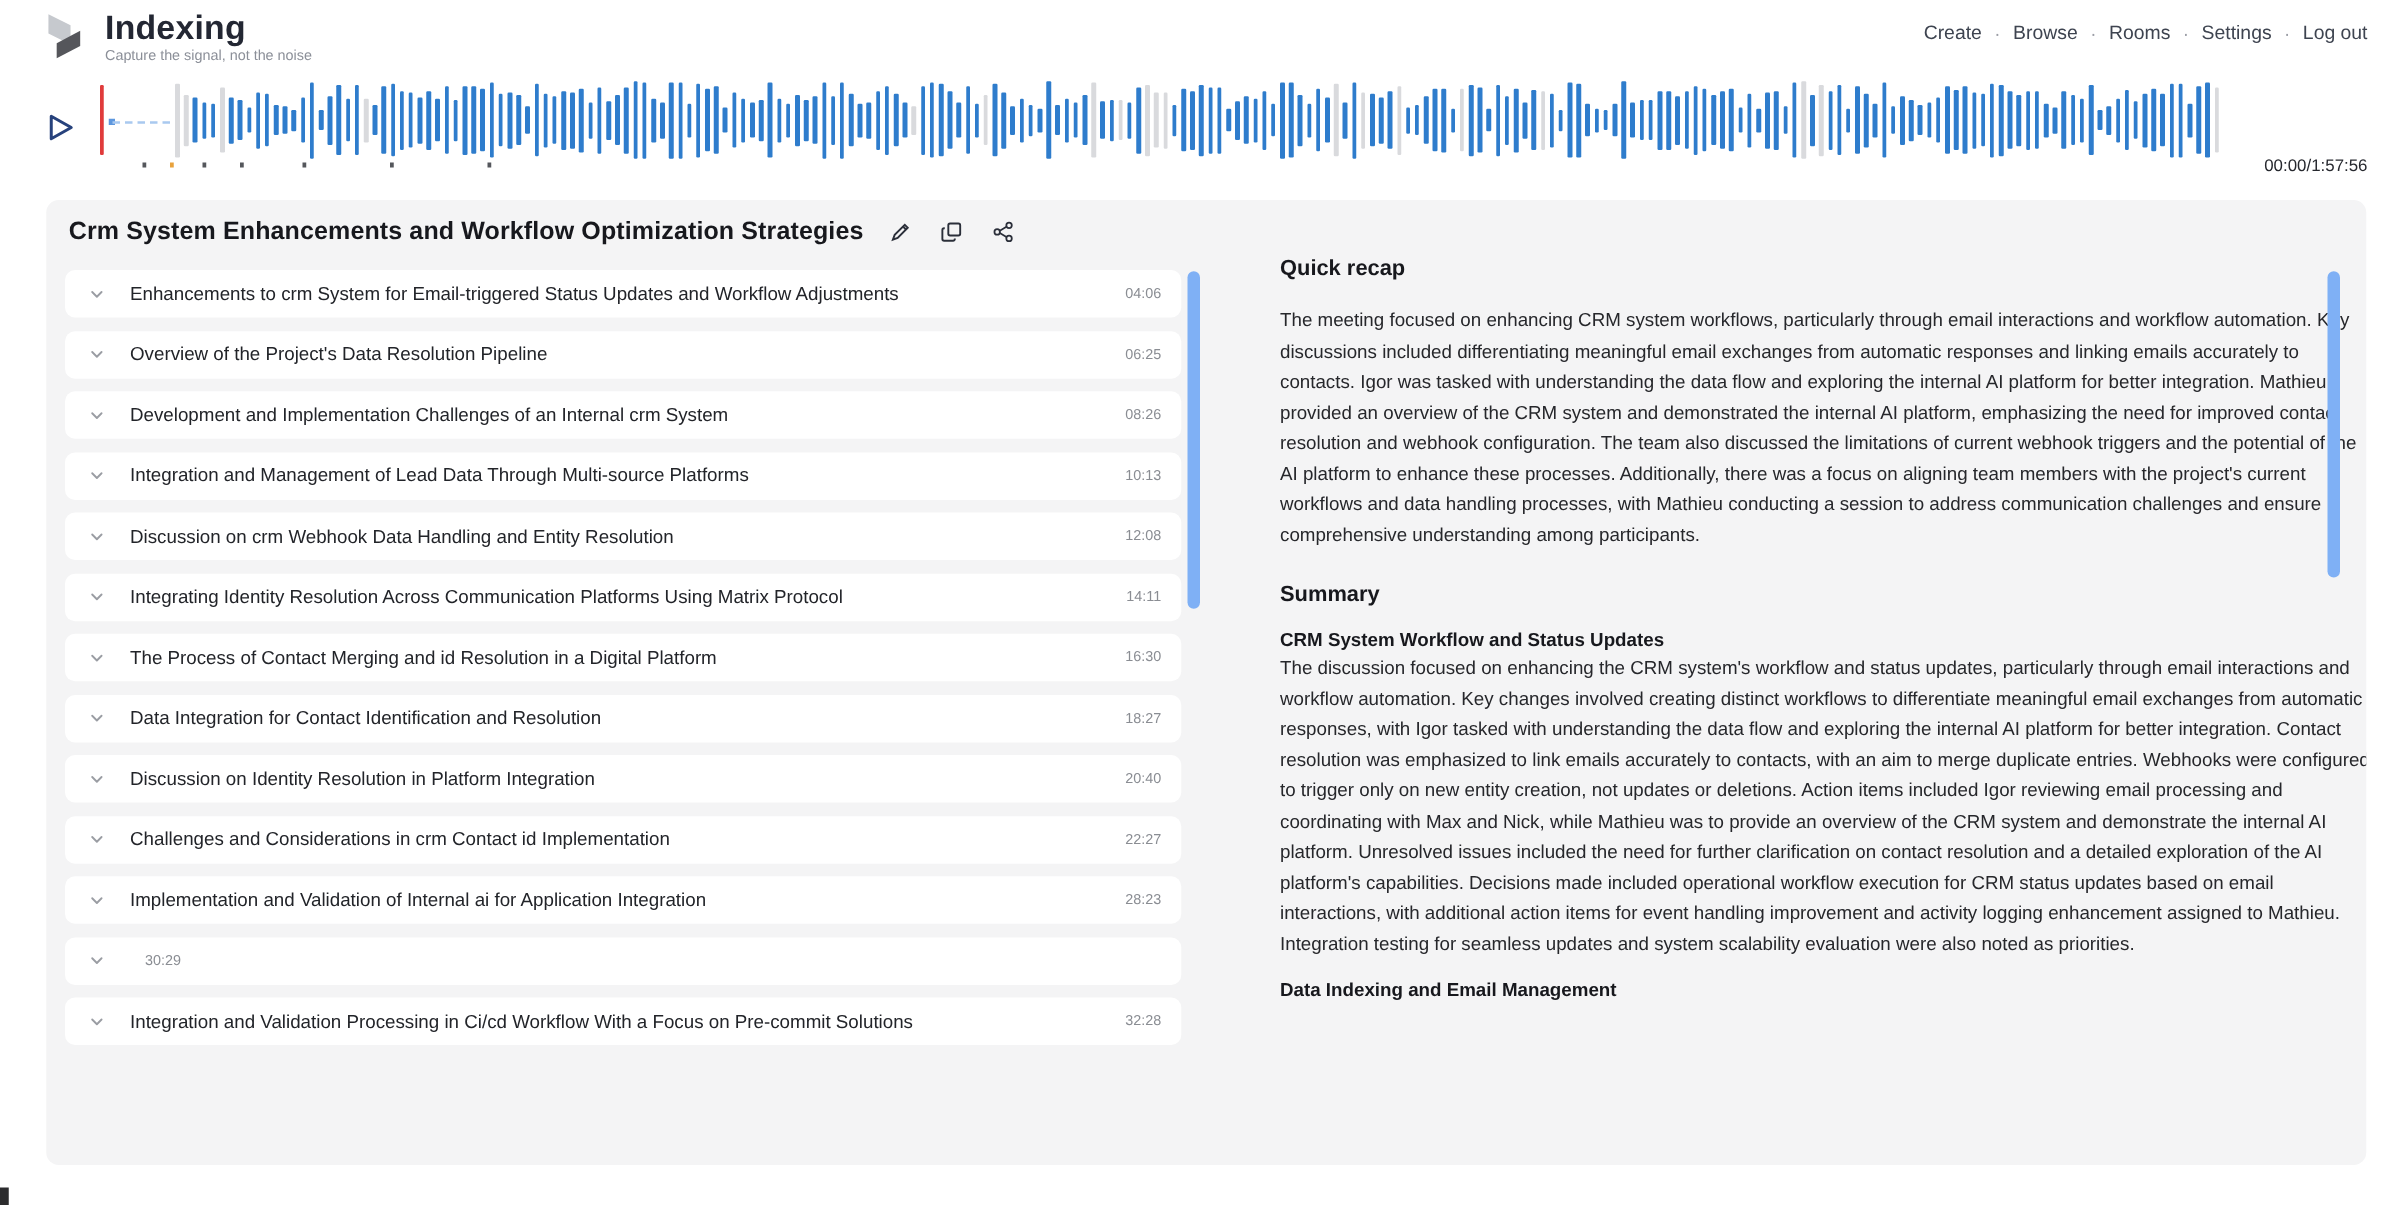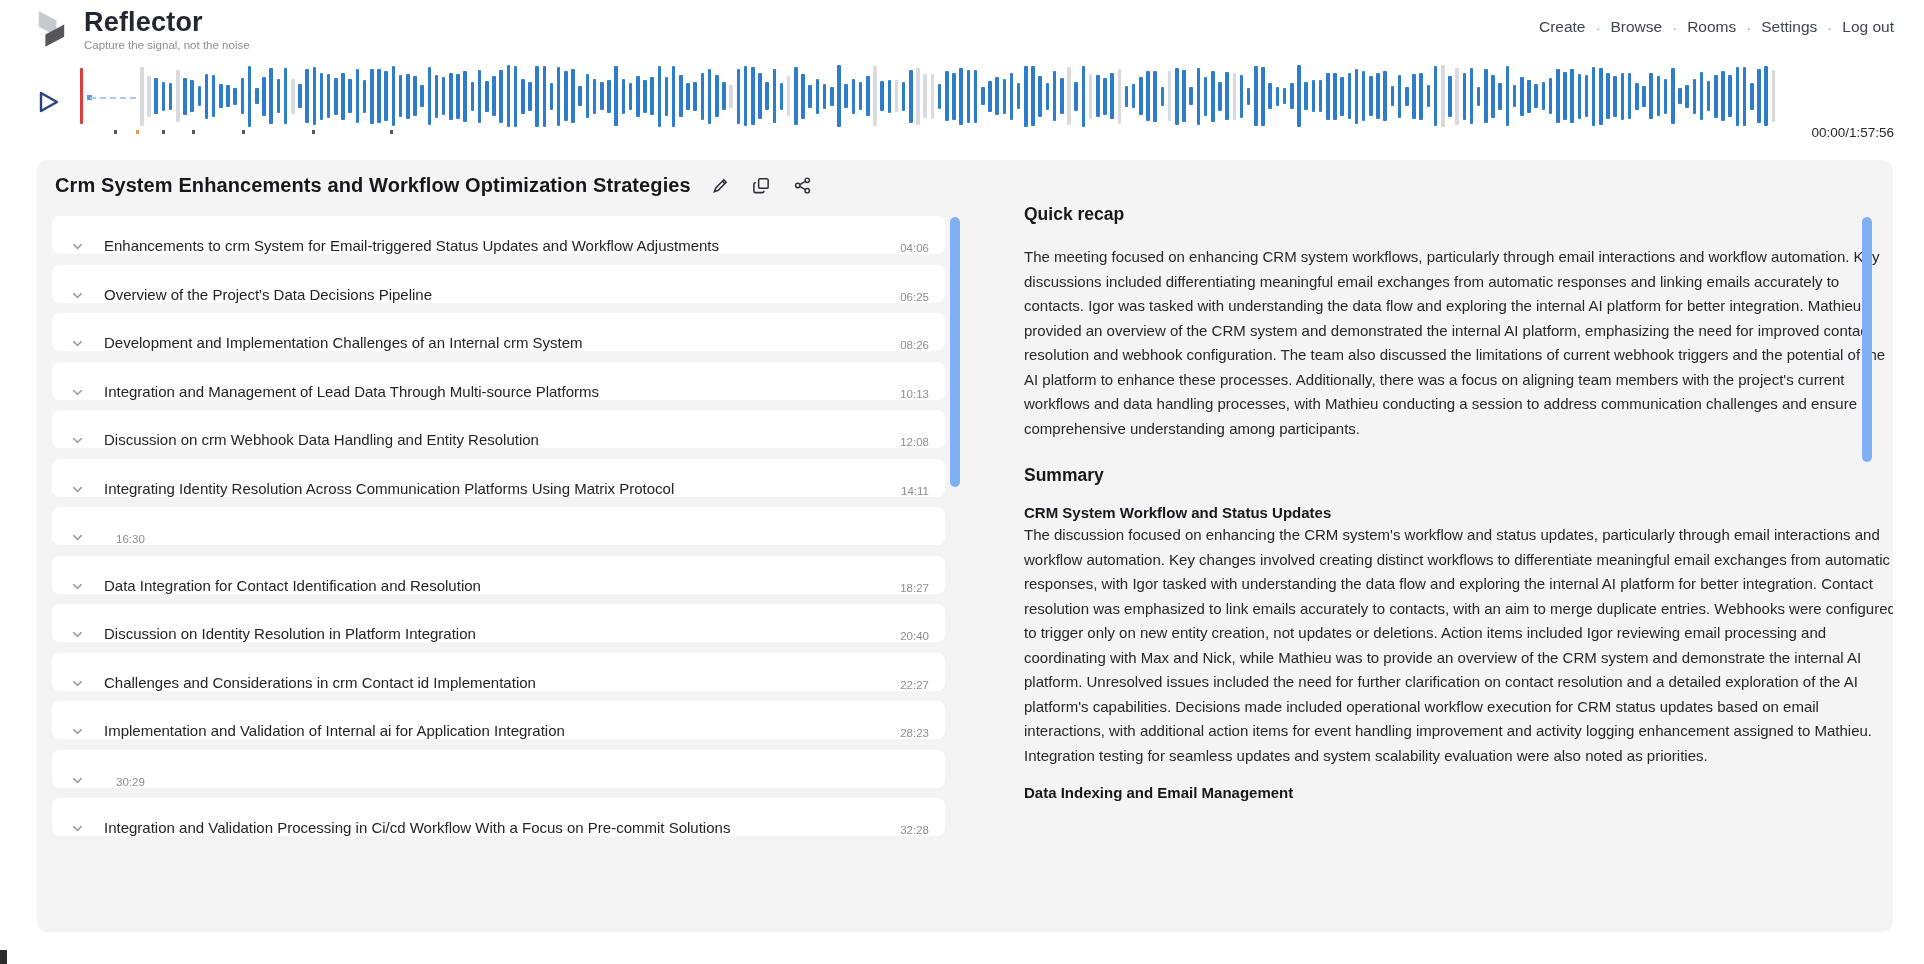--- a/index.html
+++ b/index.html
@@ -33,21 +33,21 @@
   
   .card { position:absolute; left:37px; top:160px; width:1856px; height:772px;
     background:#f4f4f5; border-radius:10px; overflow:hidden; }
   .card-title-row { position:absolute; left:18px; top:14px; display:flex; align-items:center; gap:18px; }
   .card-title { font-size:20px; font-weight:700; color:#17181d; letter-spacing:.1px; }
   .icon-btn { background:none; border:none; cursor:pointer; padding:2px; line-height:0; }
   .icon-btn svg { stroke:#2b2f3a; }
 
   
   .topics { position:absolute; left:15px; top:56px; width:893px; }
-  .topic-row { display:flex; align-items:flex-end; height:38px; margin-bottom:10.5px;
+  .topic-row { display:flex; align-items:center; height:38px; margin-bottom:10.5px;
     background:#ffffff; border-radius:8px; padding:0 16px 0 18px; cursor:pointer; }
   .topic-chevron { flex:0 0 16px; line-height:0; margin-right:18px; }
   .topic-label { flex:1; font-size:15px; color:#222429; white-space:nowrap; overflow:hidden; }
   .topic-time { font-size:11.5px; color:#8a8d93; margin-left:12px; }
 
   .scrollbar { position:absolute; width:10px; border-radius:6px; background:#7fb0f5; }
   .scroll-left { left:913px; top:57px; height:270px; }
   .scroll-right { left:1825px; top:57px; height:245px; }
 
   
@@ -69,21 +69,21 @@
 <div class="artifact tl"></div>
 <div class="artifact bl"></div>
 
 <div class="header">
   <div class="logo-wrap">
     <svg class="logo-mark" viewBox="0 0 36 38">
       <polygon points="6,3 22,11 22,25 6,17" fill="#c6c9ce"></polygon>
       <polygon points="12,35 29,26 29,15 12,24" fill="#55565b"></polygon>
     </svg>
     <div>
-      <div class="brand-name">Reflector</div>
+      <div class="brand-name">Indexing</div>
       <div class="brand-tag">Capture the signal, not the noise</div>
     </div>
   </div>
   <nav class="nav" id="top-nav">
       <a>Create</a>
       <span class="sep">·</span>
       <a>Browse</a>
       <span class="sep">·</span>
       <a>Rooms</a>
       <span class="sep">·</span>
@@ -379,21 +379,21 @@
     <span class="topic-label t-label">Enhancements to crm System for Email-triggered Status Updates and Workflow Adjustments</span>
     <span class="topic-time t-time">04:06</span>
   </div>
 
   <div class="topic-row">
     <span class="topic-chevron">
       <svg width="15" height="15" viewBox="0 0 24 24" fill="none" stroke="#9a9da3" stroke-width="2.4" stroke-linecap="round" stroke-linejoin="round">
         <polyline points="6,9 12,15 18,9"></polyline>
       </svg>
     </span>
-    <span class="topic-label t-label">Overview of the Project's Data Decisions Pipeline</span>
+    <span class="topic-label t-label">Overview of the Project's Data Resolution Pipeline</span>
     <span class="topic-time t-time">06:25</span>
   </div>
 
   <div class="topic-row">
     <span class="topic-chevron">
       <svg width="15" height="15" viewBox="0 0 24 24" fill="none" stroke="#9a9da3" stroke-width="2.4" stroke-linecap="round" stroke-linejoin="round">
         <polyline points="6,9 12,15 18,9"></polyline>
       </svg>
     </span>
     <span class="topic-label t-label">Development and Implementation Challenges of an Internal crm System</span>
@@ -429,20 +429,21 @@
     <span class="topic-label t-label">Integrating Identity Resolution Across Communication Platforms Using Matrix Protocol</span>
     <span class="topic-time t-time">14:11</span>
   </div>
 
   <div class="topic-row">
     <span class="topic-chevron">
       <svg width="15" height="15" viewBox="0 0 24 24" fill="none" stroke="#9a9da3" stroke-width="2.4" stroke-linecap="round" stroke-linejoin="round">
         <polyline points="6,9 12,15 18,9"></polyline>
       </svg>
     </span>
+    <span class="topic-label t-label">The Process of Contact Merging and id Resolution in a Digital Platform</span>
     <span class="topic-time t-time">16:30</span>
   </div>
 
   <div class="topic-row">
     <span class="topic-chevron">
       <svg width="15" height="15" viewBox="0 0 24 24" fill="none" stroke="#9a9da3" stroke-width="2.4" stroke-linecap="round" stroke-linejoin="round">
         <polyline points="6,9 12,15 18,9"></polyline>
       </svg>
     </span>
     <span class="topic-label t-label">Data Integration for Contact Identification and Resolution</span>

